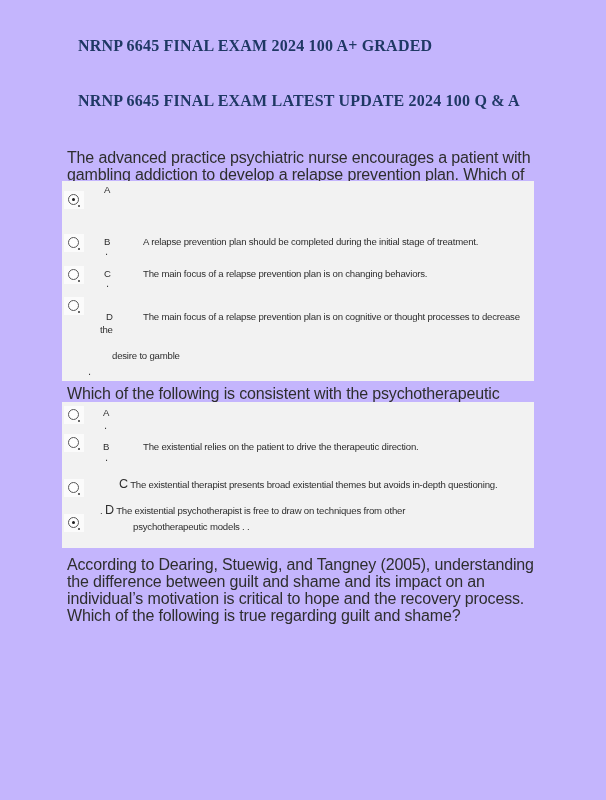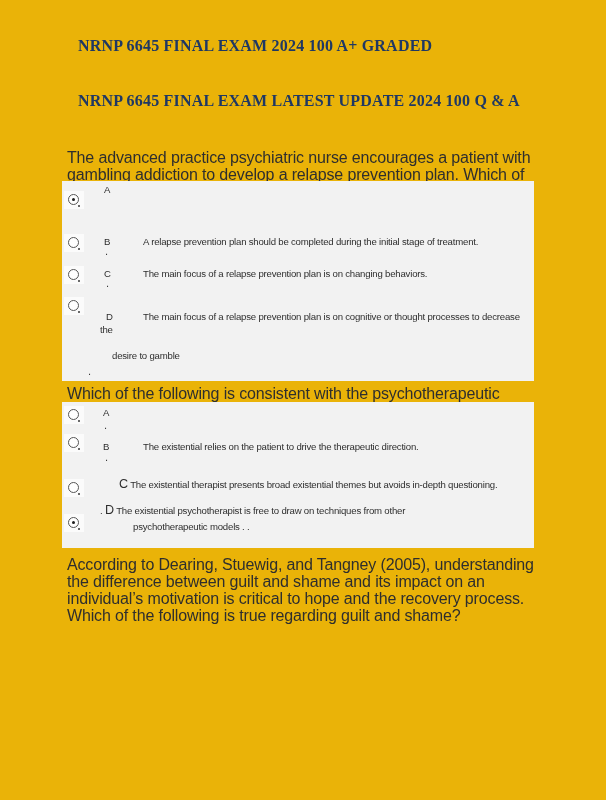--- a/index.html
+++ b/index.html
@@ -1,16 +1,16 @@
 <!DOCTYPE html>
 <html><head>
 <meta charset="utf-8">
 <style>
   html,body{margin:0;padding:0;background:#ffffff;}
-  .page{position:relative;width:606px;height:800px;background:#eab308;overflow:hidden;
+  .page{position:relative;width:606px;height:800px;background:#c4b5fd;overflow:hidden;
         font-family:"Liberation Sans",sans-serif;color:#2c2c2c;}
   .title{position:absolute;font-family:"Liberation Serif",serif;font-weight:bold;
          font-size:16px;color:#1f3864;white-space:nowrap;letter-spacing:.2px;}
   .qtext{position:absolute;left:67px;width:474px;font-size:16px;letter-spacing:-.15px;
          line-height:17px;white-space:pre-wrap;color:#2e2e2e;}
   .panel{position:absolute;left:62px;width:472px;background:#f2f2f2;z-index:0;}
   .otext{position:absolute;font-size:9.6px;letter-spacing:-.2px;line-height:12px;
          white-space:pre;color:#2e2e2e;z-index:2;}
   .letter{position:absolute;font-size:9.6px;color:#2e2e2e;z-index:2;}
   .big{font-size:12.6px;line-height:10px;}

